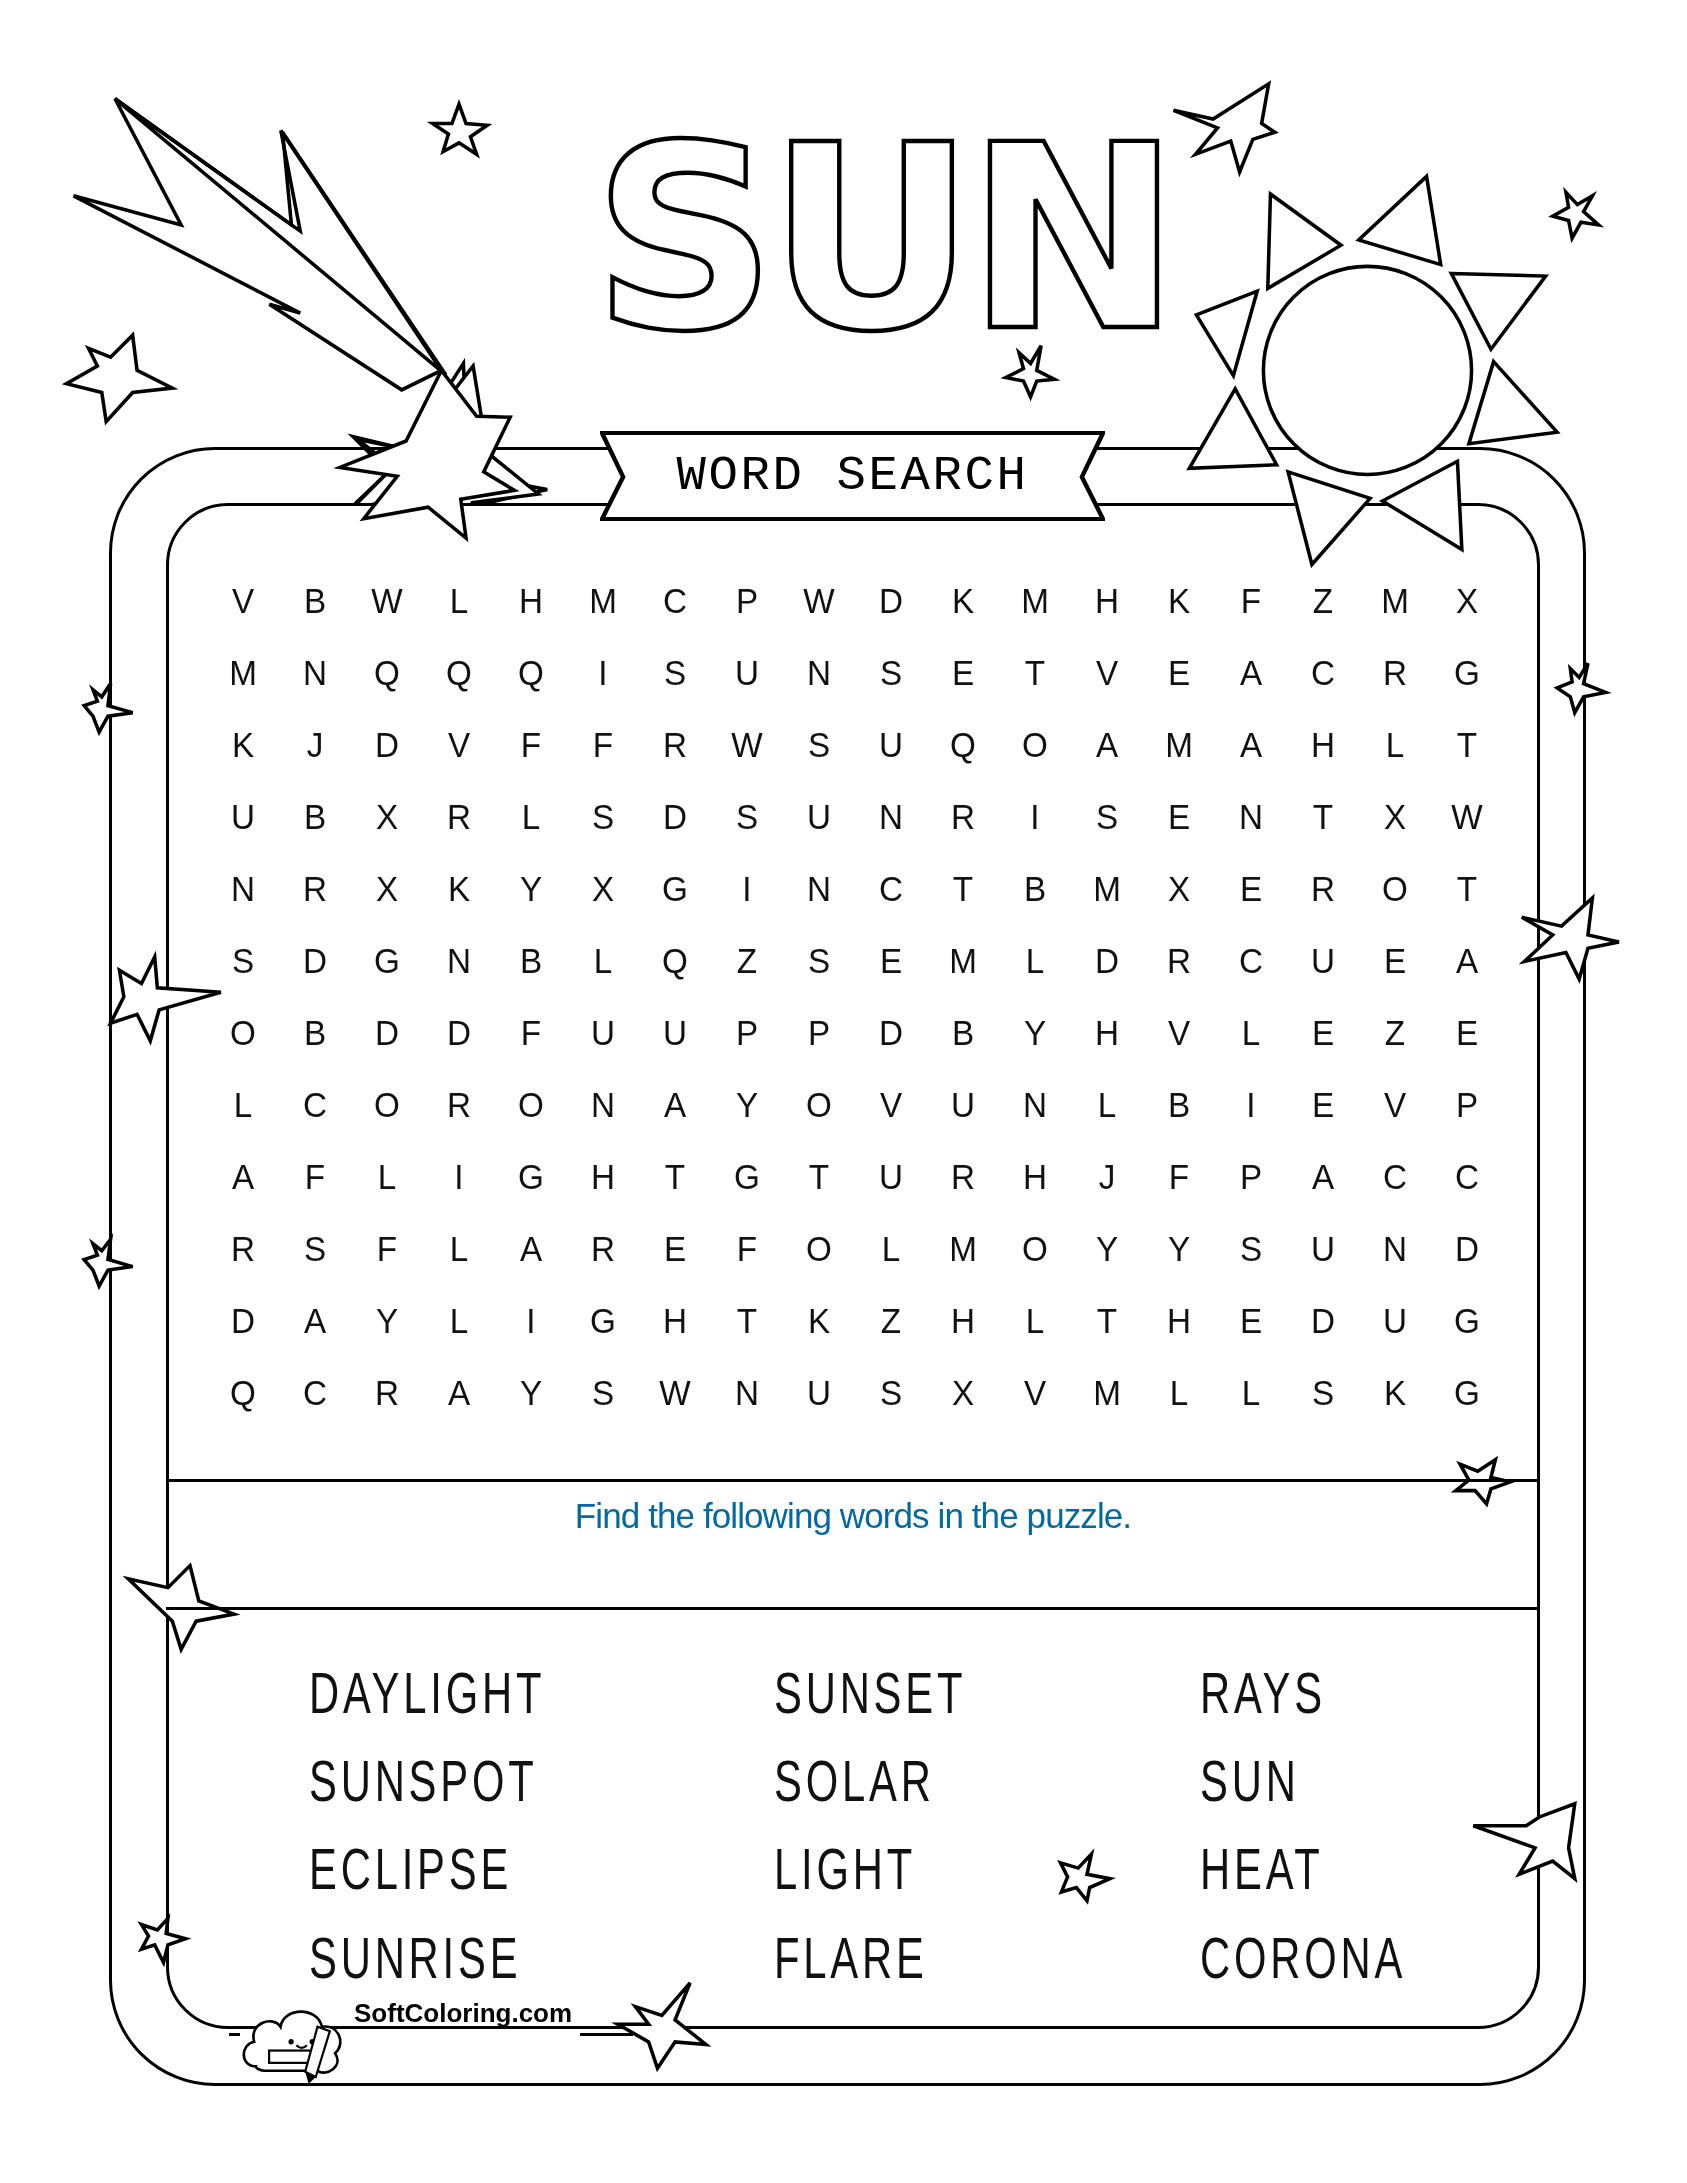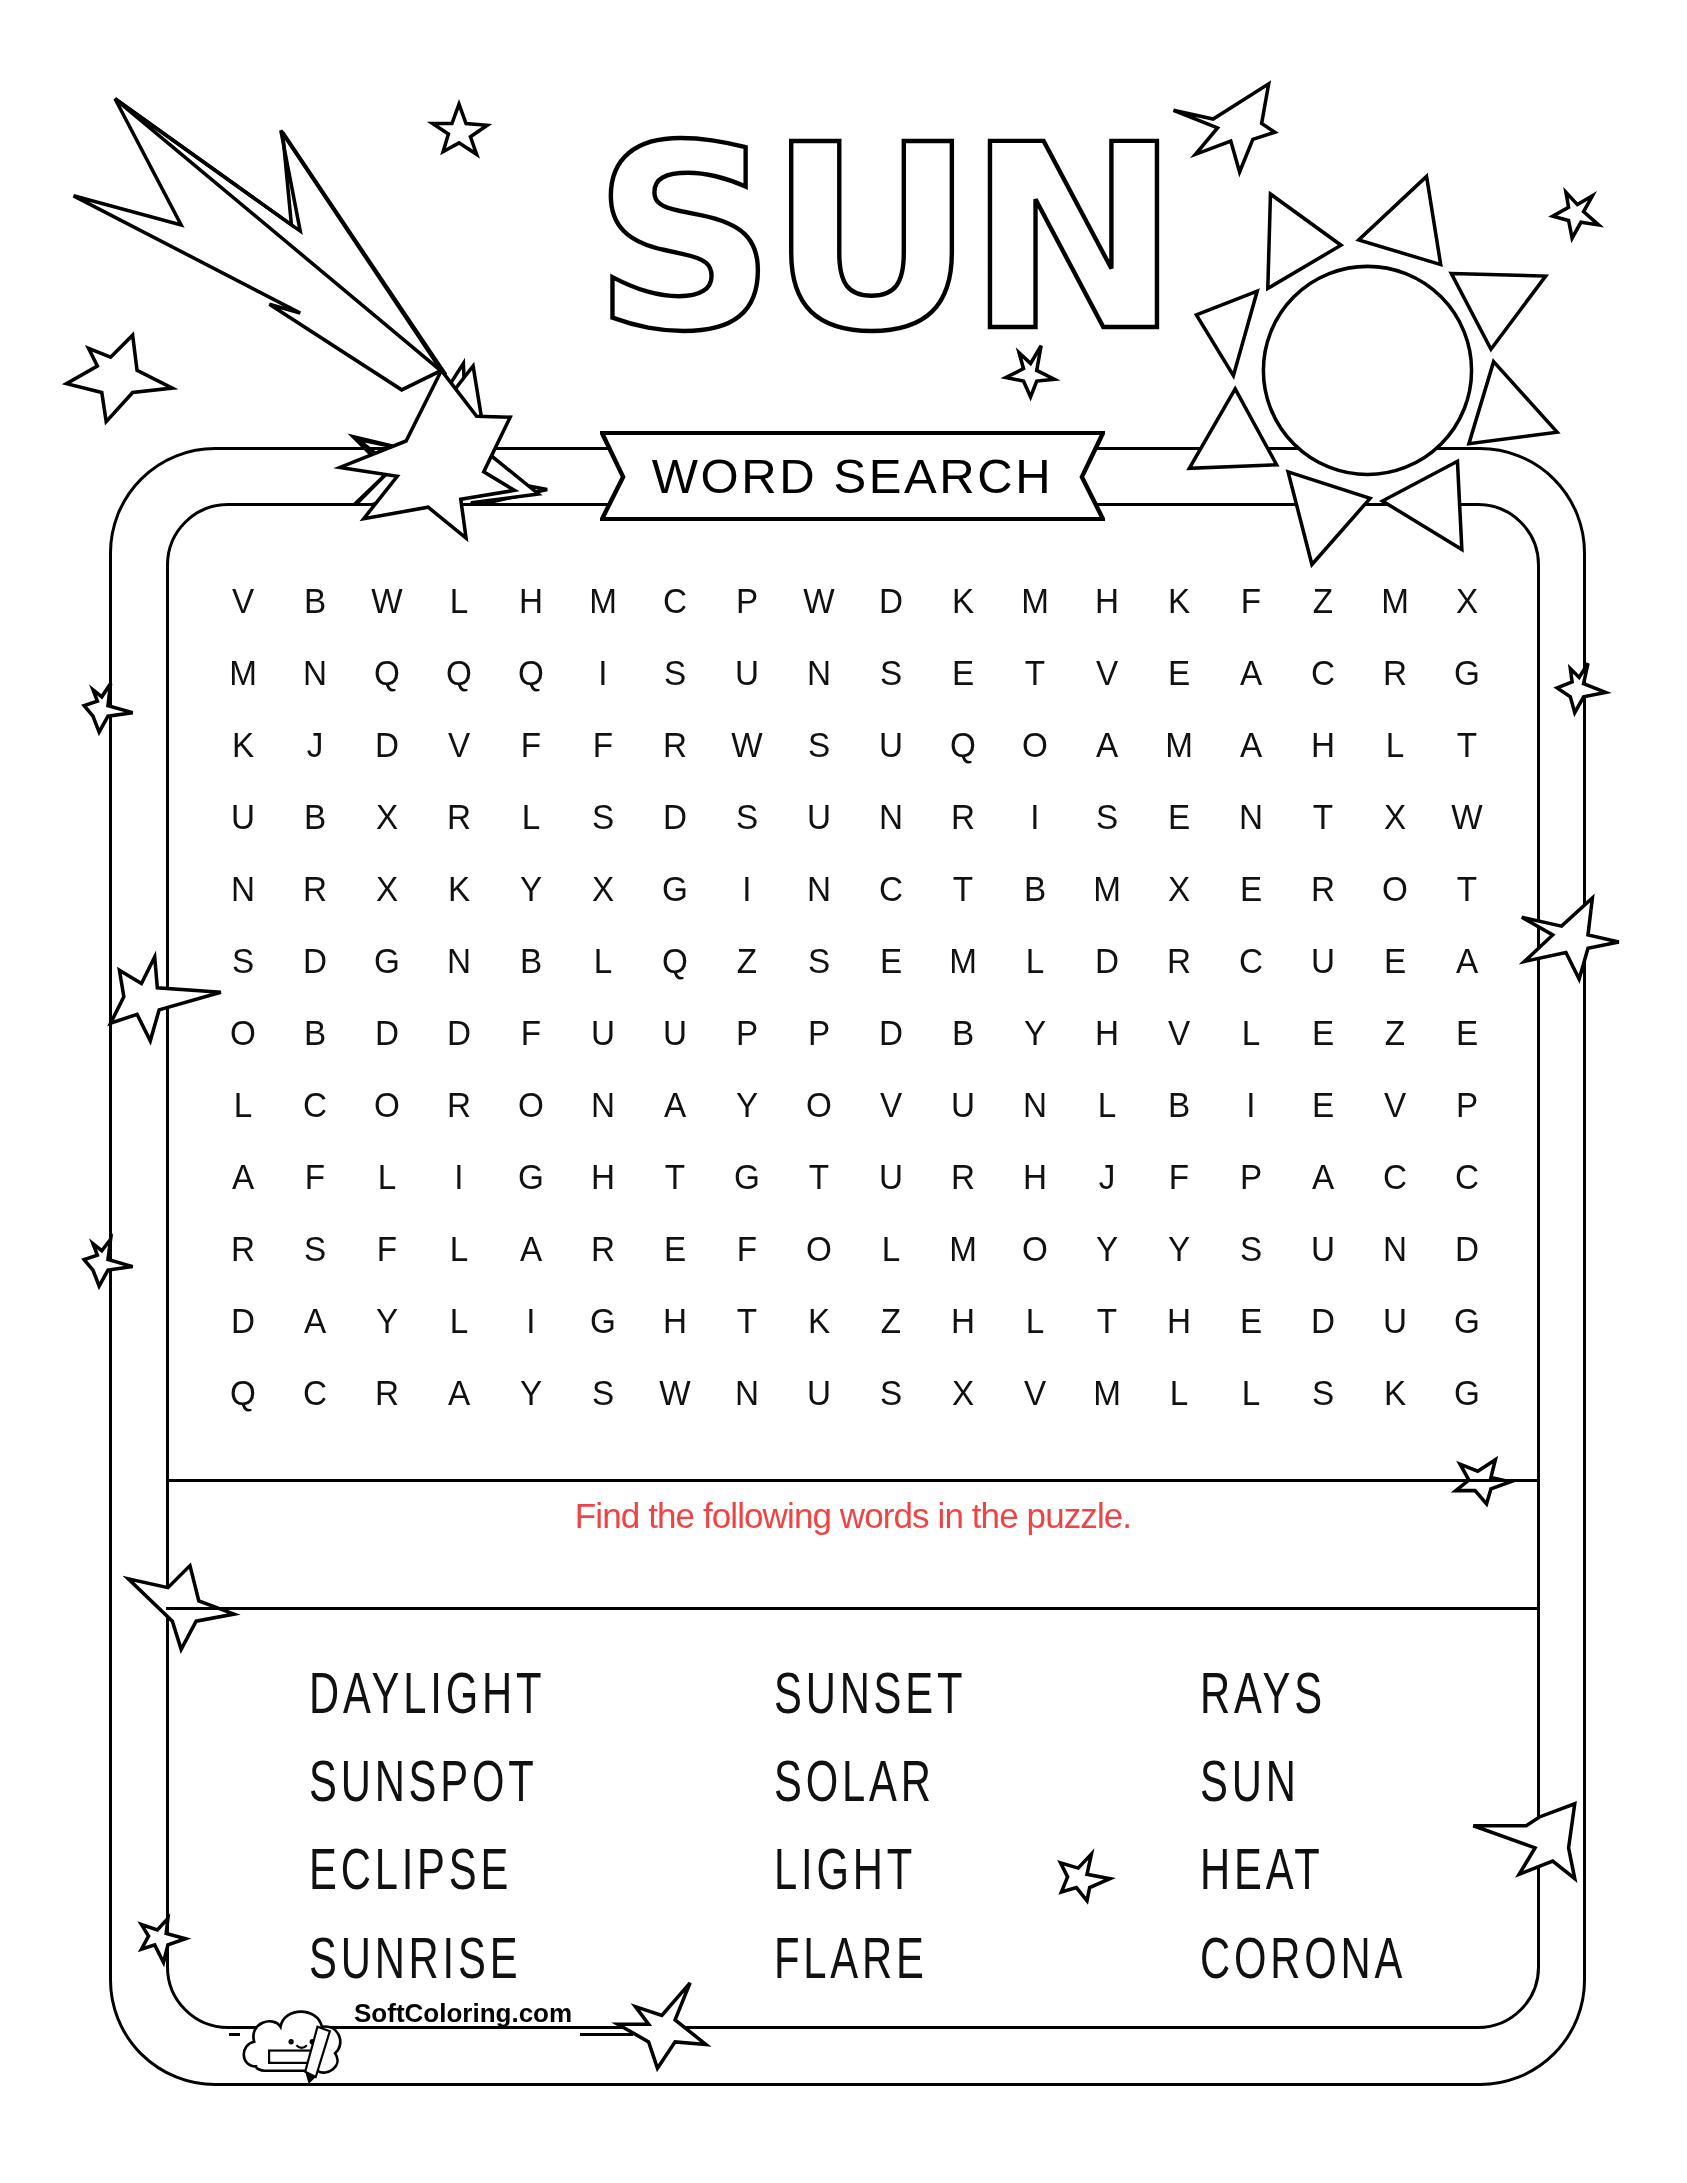--- a/index.html
+++ b/index.html
@@ -1,26 +1,26 @@
 <!DOCTYPE html>
 <html style="font-size:14px"><head>
 <meta charset="utf-8">
 <style>
   html, body { margin:0; padding:0; background:#ffffff; }
   body { width:1688px; height:2183px; position:relative; overflow:hidden; font-family:"DejaVu Sans", sans-serif; color:#000; }
   svg.deco { position:absolute; left:0; top:0; width:1688px; height:2183px; pointer-events:none; }
   .frame-outer { position:absolute; left:109px; top:447px; width:1477px; height:1639px; border:3.5px solid #000; border-radius:106px; box-sizing:border-box; }
   .frame-inner { position:absolute; left:166px; top:503px; width:1374px; height:1526px; border:3.5px solid #000; border-radius:62px; box-sizing:border-box; background:#fff; }
   .banner { position:absolute; left:600px; top:431px; width:505px; height:90px; }
-  .banner-text { position:absolute; left:0; top:0; width:505px; height:90px; display:flex; align-items:center; justify-content:center; font-family:Liberation Sans, sans-serif; font-size:49px; letter-spacing:2.6px; }
+  .banner-text { position:absolute; left:0; top:0; width:505px; height:90px; display:flex; align-items:center; justify-content:center; font-family:Liberation Mono, monospace; font-size:49px; letter-spacing:2.6px; }
   .title { position:absolute; left:582px; top:115px; width:600px; height:238px; }
   .grid { position:absolute; left:207px; top:565px; width:1288px; display:grid; grid-template-columns:repeat(18, 72px); grid-auto-rows:72px; }
   .cell { display:flex; align-items:center; justify-content:center; font-family:"Liberation Sans", sans-serif; font-size:35px; font-weight:normal; color:#111; transform:scaleX(0.95); }
   .divider { position:absolute; left:166px; width:1374px; height:2.6px; background:#000; }
-  .instructions { position:absolute; left:166px; top:1491px; width:1374px; text-align:center; font-family:"Liberation Sans", sans-serif; font-size:35px; line-height:49px; color:#ef4444; font-weight:normal; letter-spacing:-0.9px; }
+  .instructions { position:absolute; left:166px; top:1491px; width:1374px; text-align:center; font-family:"Liberation Sans", sans-serif; font-size:35px; line-height:49px; color:#0369a1; font-weight:normal; letter-spacing:-0.9px; }
   .words { position:absolute; left:309px; top:1659px; width:1147px; height:371px; }
   .word { position:absolute; font-family:"Liberation Sans Narrow","Liberation Sans", sans-serif; font-size:58px; letter-spacing:5.3px; transform:scaleX(0.72); transform-origin:left center; color:#111; }
   .logo { position:absolute; left:238px; top:1996px; height:88px; width:371px; }
   .logo-text { position:absolute; left:116px; top:2px; font-family:Liberation Sans, sans-serif; font-weight:bold; font-size:26px; color:#000; }
 </style>
 </head>
 <body>
 
 <svg class="deco" viewBox="0 0 1913 2475" xmlns="http://www.w3.org/2000/svg" fill="#fff" stroke="#000" stroke-width="4" stroke-linejoin="miter">
 

